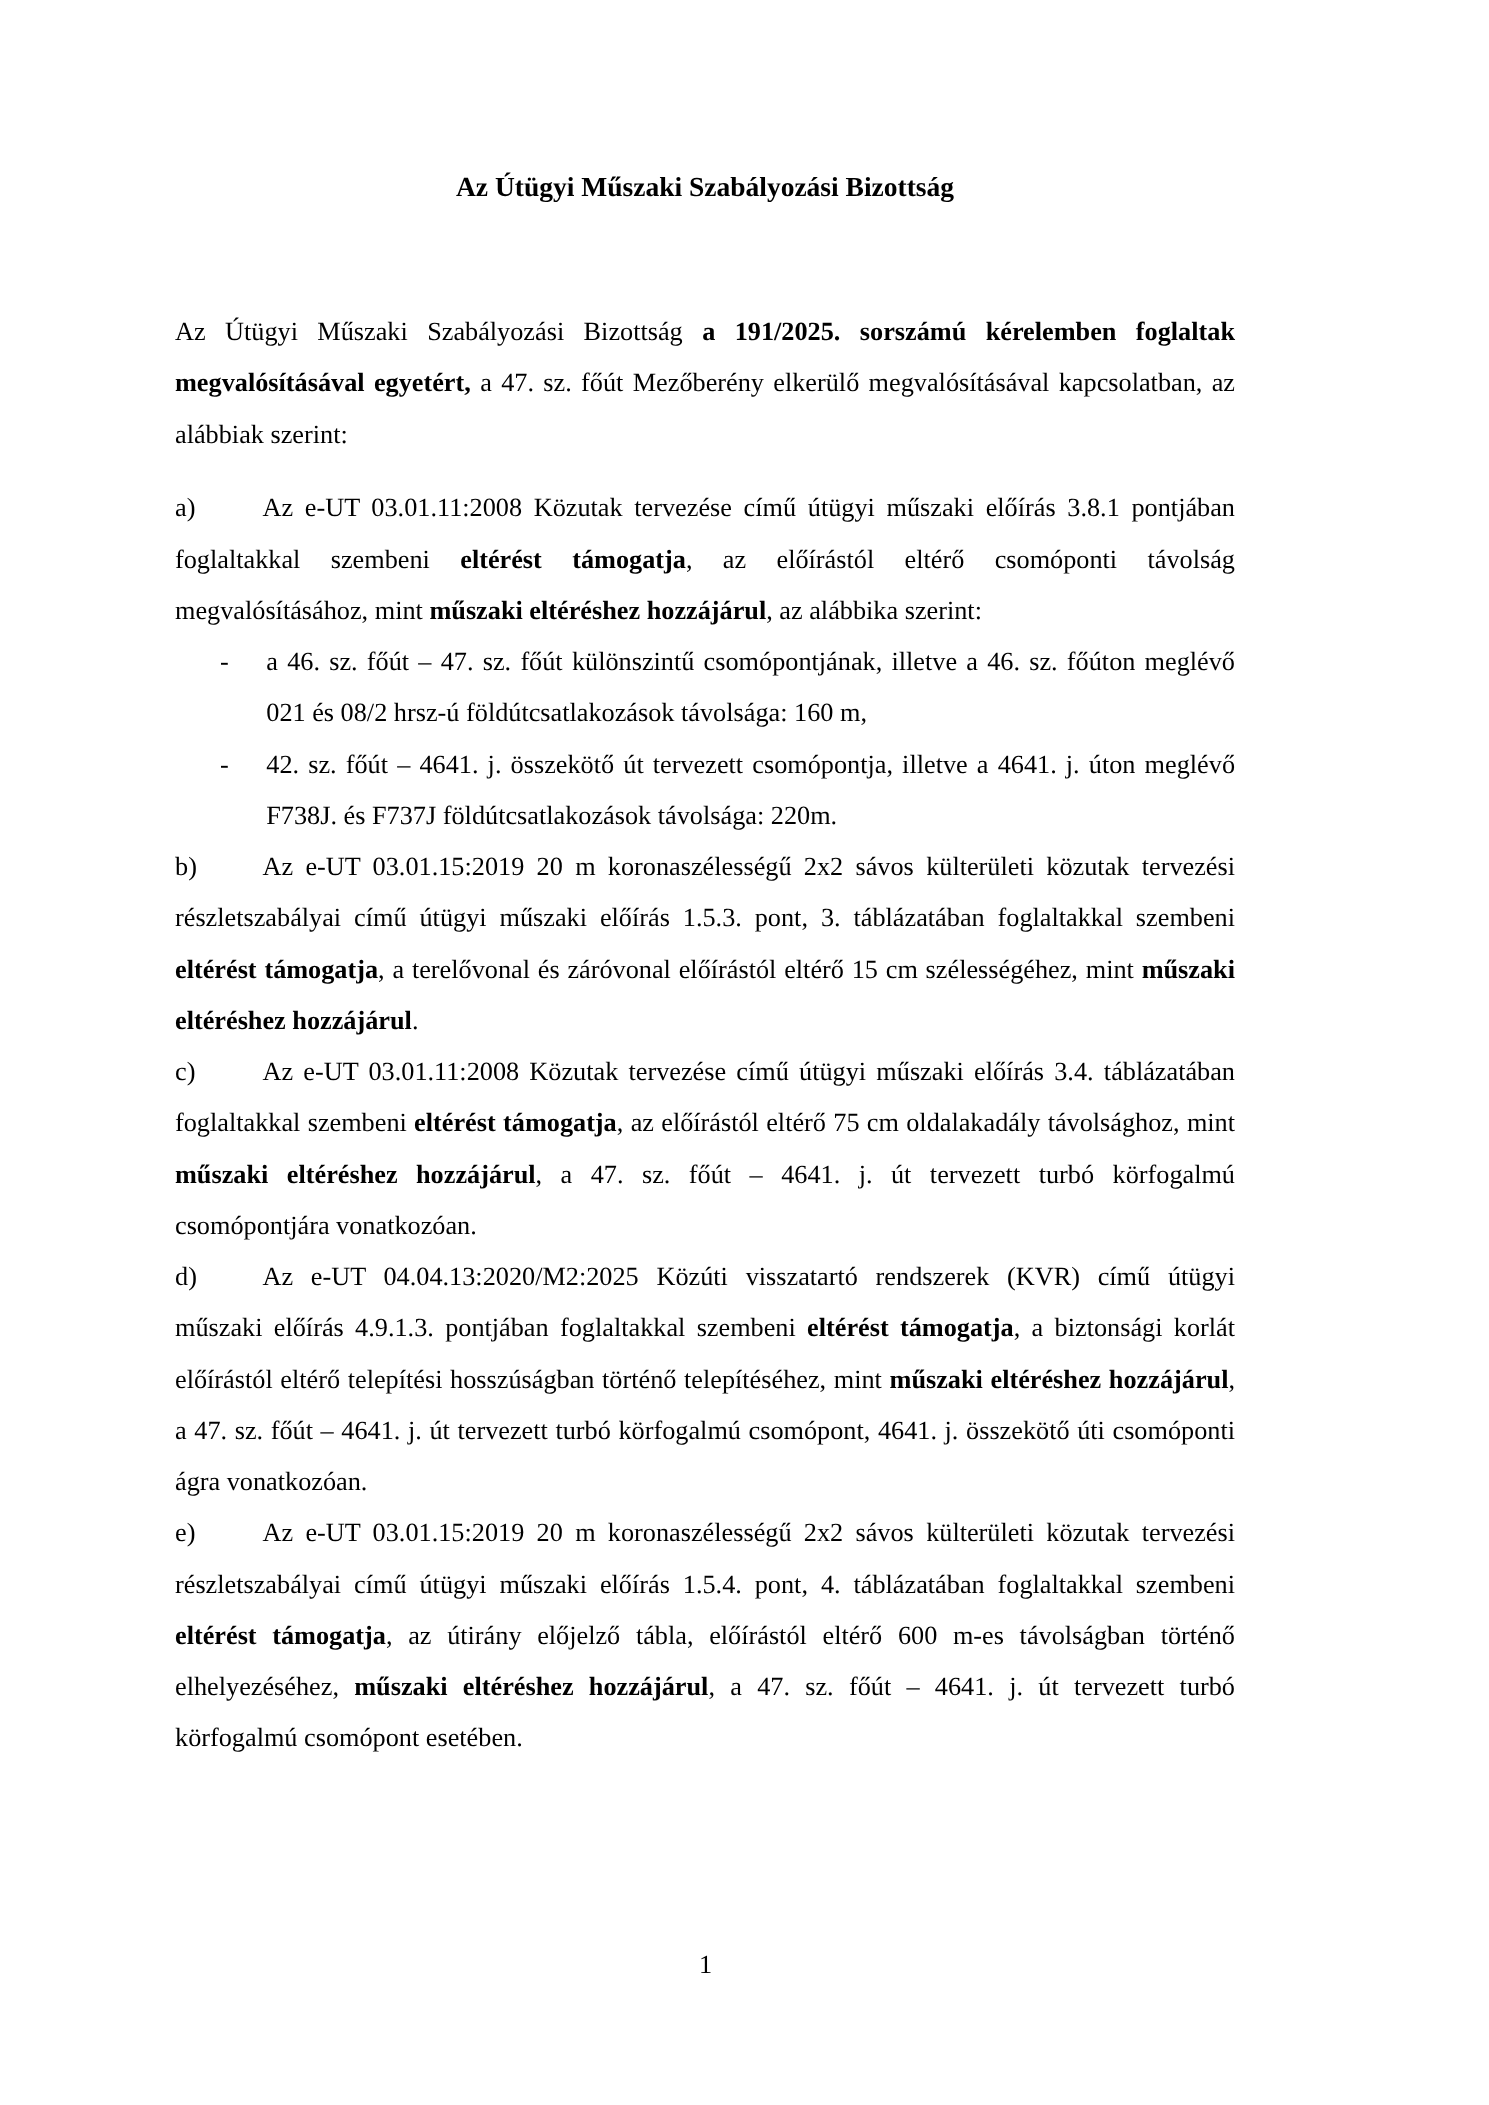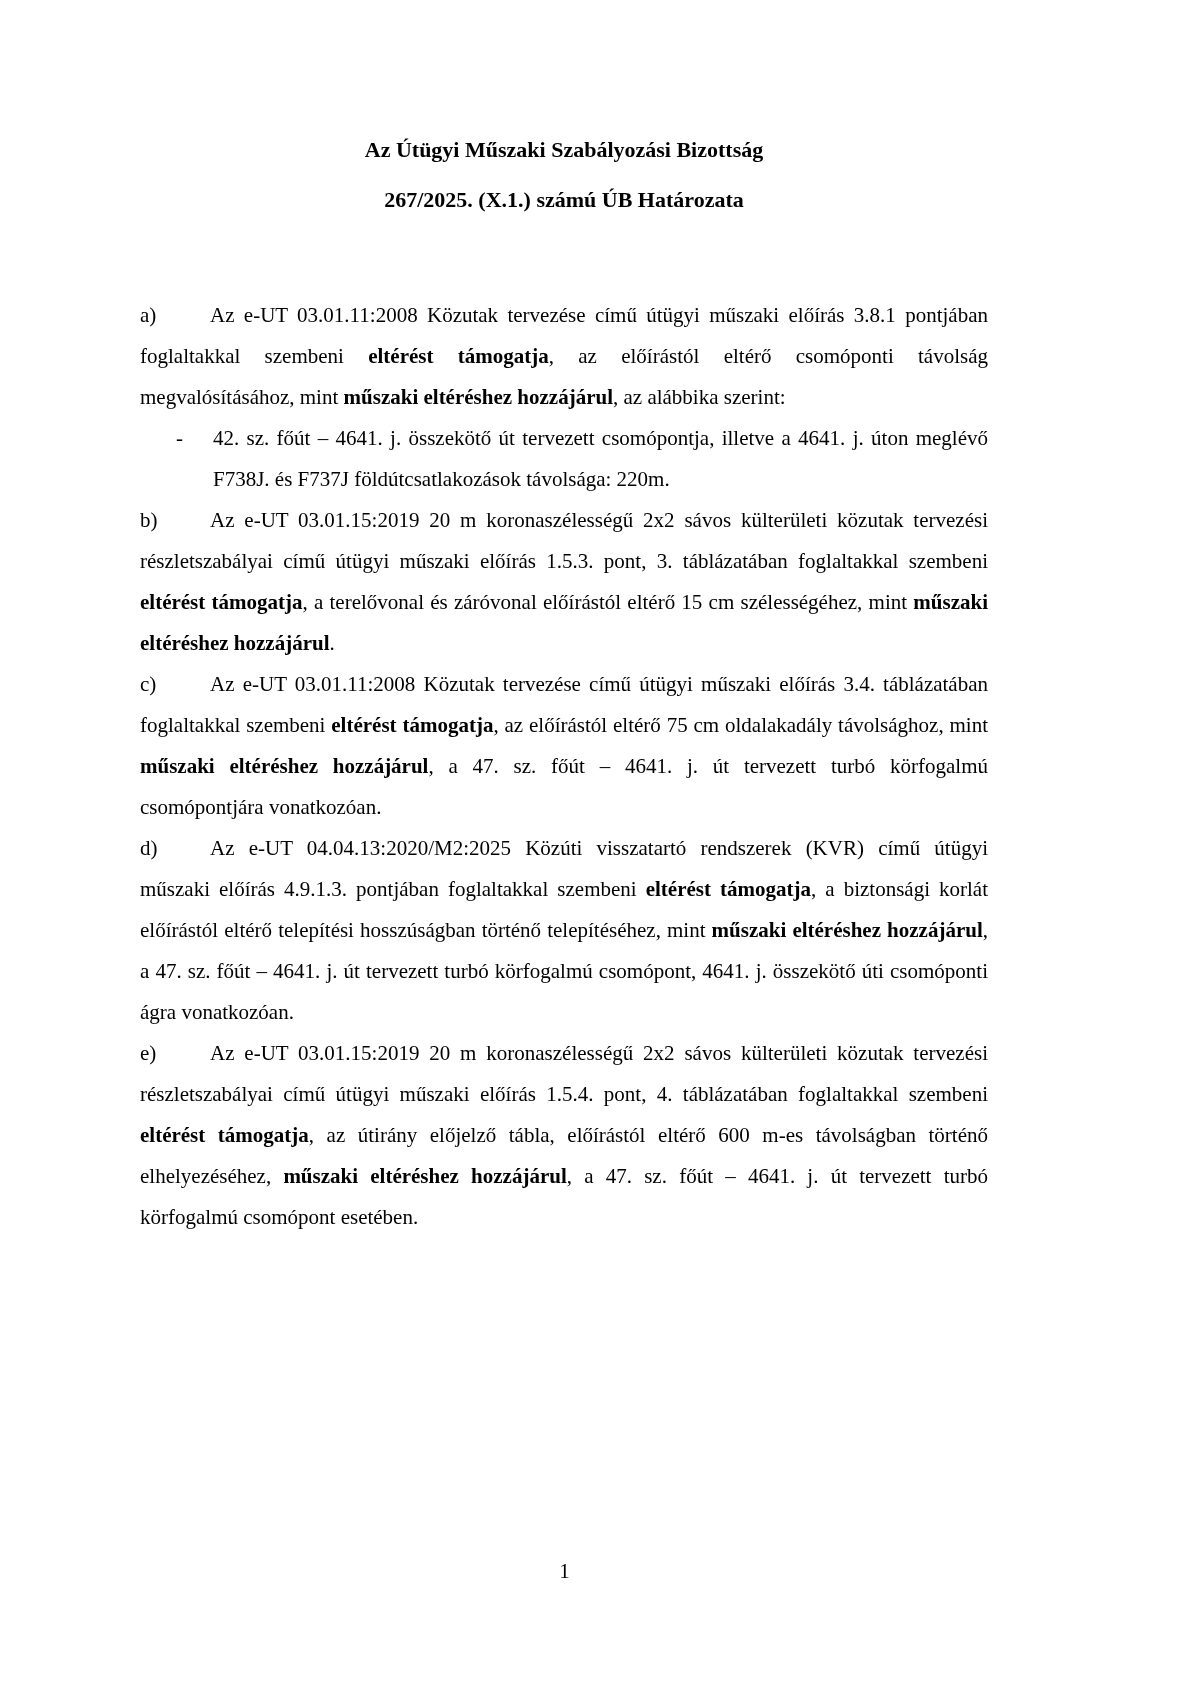--- a/index.html
+++ b/index.html
@@ -66,24 +66,25 @@
     line-height: 30px;
   }
 </style>
 </head>
 <body>
 
 <div class="page">
   <div class="content">
     <div class="title-block">
       <div class="title-line">Az Útügyi Műszaki Szabályozási Bizottság</div>
-      <div class="title-line">267/2025. (X.1.) számú ÚB Határozata</div>
     </div>
     <div class="doc-body">
+        <p class="para intro"><span class="run">Az Útügyi Műszaki Szabályozási Bizottság </span><span class="run bold">a 191/2025. sorszámú kérelemben foglaltak megvalósításával egyetért,</span><span class="run"> a 47. sz. főút Mezőberény elkerülő megvalósításával kapcsolatban, az alábbiak szerint:</span></p>
         <p class="para lettered"><span class="letter">a)</span><span class="run">Az e-UT 03.01.11:2008 Közutak tervezése című útügyi műszaki előírás 3.8.1 pontjában foglaltakkal szembeni </span><span class="run bold">eltérést támogatja</span><span class="run">, az előírástól eltérő csomóponti távolság megvalósításához, mint </span><span class="run bold">műszaki eltéréshez hozzájárul</span><span class="run">, az alábbika szerint:</span></p>
+        <p class="para dash"><span class="marker">-</span><span class="run">a 46. sz. főút – 47. sz. főút különszintű csomópontjának, illetve a 46. sz. főúton meglévő 021 és 08/2 hrsz-ú földútcsatlakozások távolsága: 160 m,</span></p>
         <p class="para dash"><span class="marker">-</span><span class="run">42. sz. főút – 4641. j. összekötő út tervezett csomópontja, illetve a 4641. j. úton meglévő F738J. és F737J földútcsatlakozások távolsága: 220m.</span></p>
         <p class="para lettered"><span class="letter">b)</span><span class="run">Az e-UT 03.01.15:2019 20 m koronaszélességű 2x2 sávos külterületi közutak tervezési részletszabályai című útügyi műszaki előírás 1.5.3. pont, 3. táblázatában foglaltakkal szembeni </span><span class="run bold">eltérést támogatja</span><span class="run">, a terelővonal és záróvonal előírástól eltérő 15 cm szélességéhez, mint </span><span class="run bold">műszaki eltéréshez hozzájárul</span><span class="run">.</span></p>
         <p class="para lettered"><span class="letter">c)</span><span class="run">Az e-UT 03.01.11:2008 Közutak tervezése című útügyi műszaki előírás 3.4. táblázatában foglaltakkal szembeni </span><span class="run bold">eltérést támogatja</span><span class="run">, az előírástól eltérő 75 cm oldalakadály távolsághoz, mint </span><span class="run bold">műszaki eltéréshez hozzájárul</span><span class="run">, a 47. sz. főút – 4641. j. út tervezett turbó körfogalmú csomópontjára vonatkozóan.</span></p>
         <p class="para lettered"><span class="letter">d)</span><span class="run">Az e-UT 04.04.13:2020/M2:2025 Közúti visszatartó rendszerek (KVR) című útügyi műszaki előírás 4.9.1.3. pontjában foglaltakkal szembeni </span><span class="run bold">eltérést támogatja</span><span class="run">, a biztonsági korlát előírástól eltérő telepítési hosszúságban történő telepítéséhez, mint </span><span class="run bold">műszaki eltéréshez hozzájárul</span><span class="run">, a 47. sz. főút – 4641. j. út tervezett turbó körfogalmú csomópont, 4641. j. összekötő úti csomóponti ágra vonatkozóan.</span></p>
         <p class="para lettered"><span class="letter">e)</span><span class="run">Az e-UT 03.01.15:2019 20 m koronaszélességű 2x2 sávos külterületi közutak tervezési részletszabályai című útügyi műszaki előírás 1.5.4. pont, 4. táblázatában foglaltakkal szembeni </span><span class="run bold">eltérést támogatja</span><span class="run">, az útirány előjelző tábla, előírástól eltérő 600 m-es távolságban történő elhelyezéséhez, </span><span class="run bold">műszaki eltéréshez hozzájárul</span><span class="run">, a 47. sz. főút – 4641. j. út tervezett turbó körfogalmú csomópont esetében.</span></p>
       </div>
   </div>
   <div class="page-number">1</div>
 </div>
 

